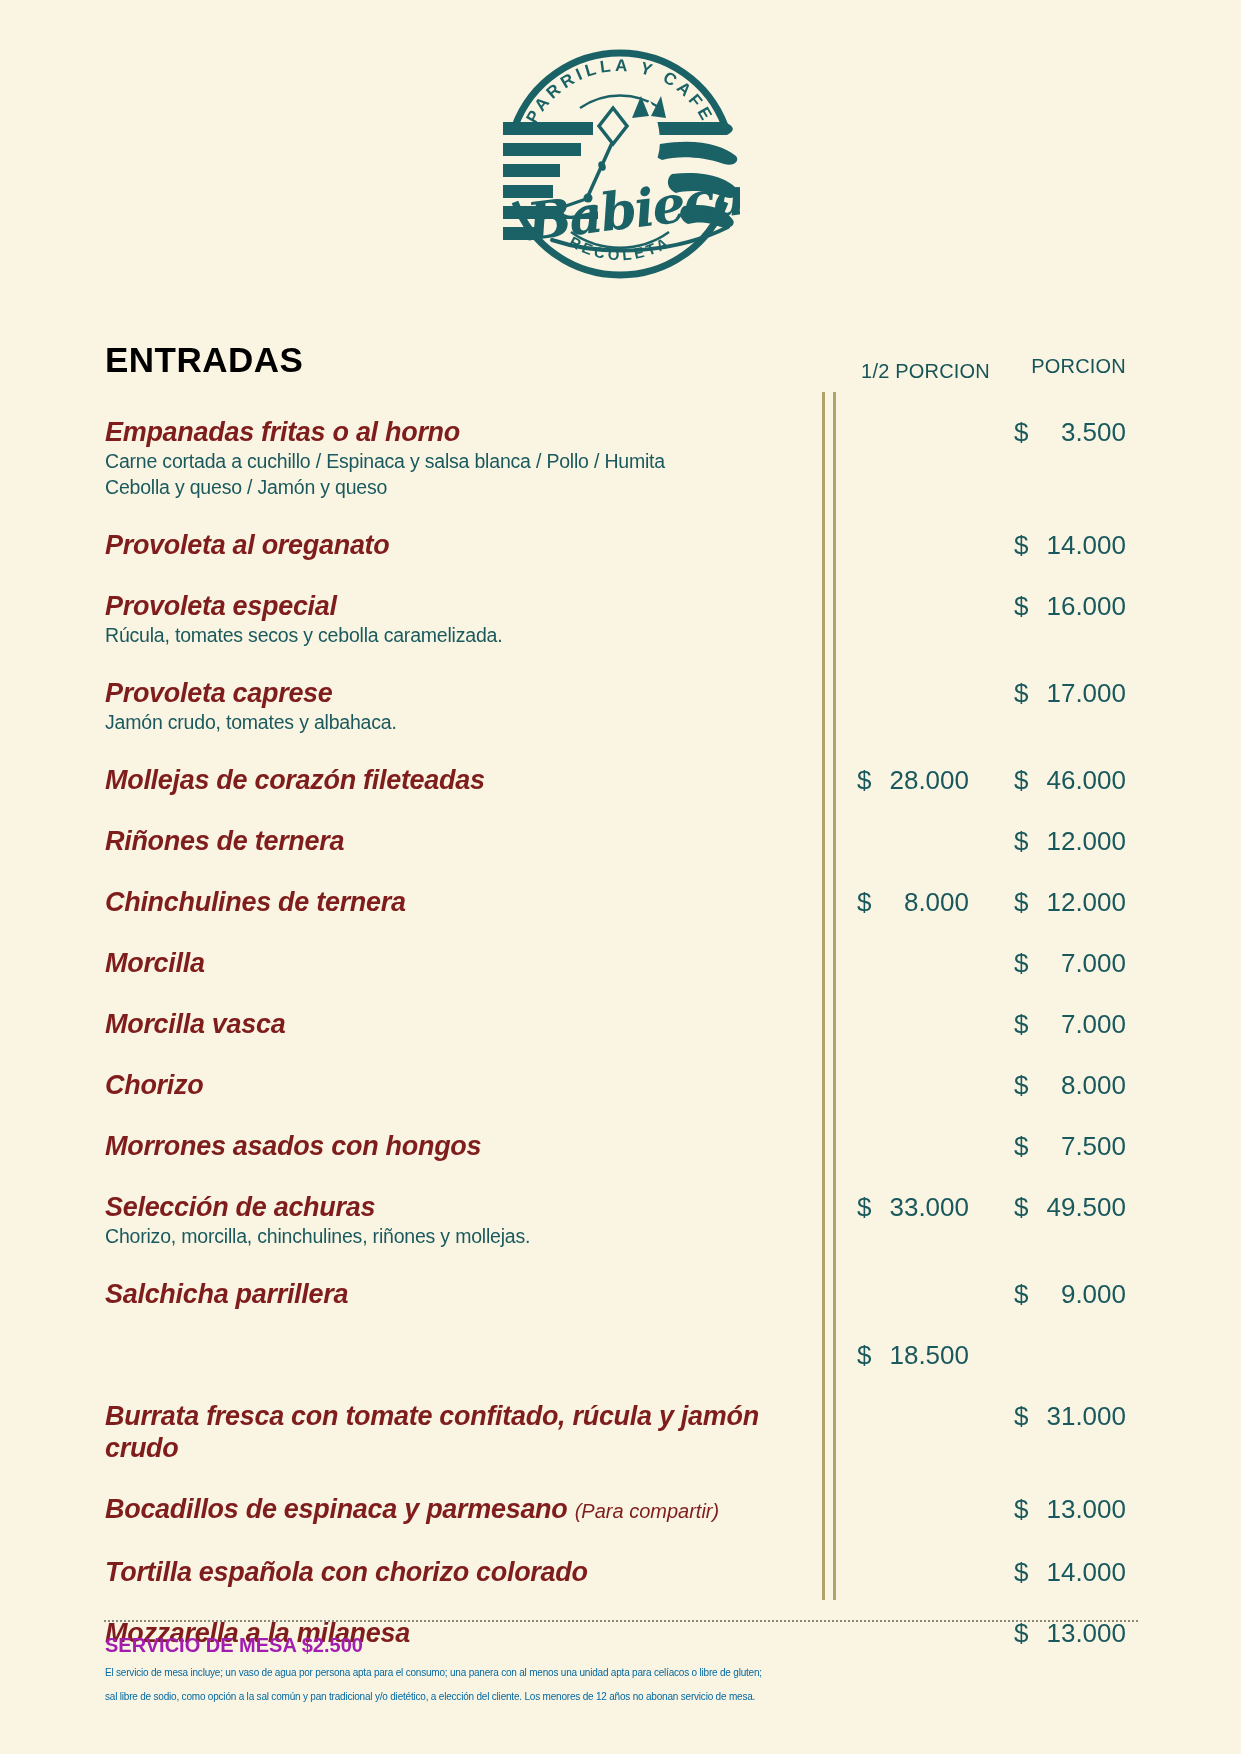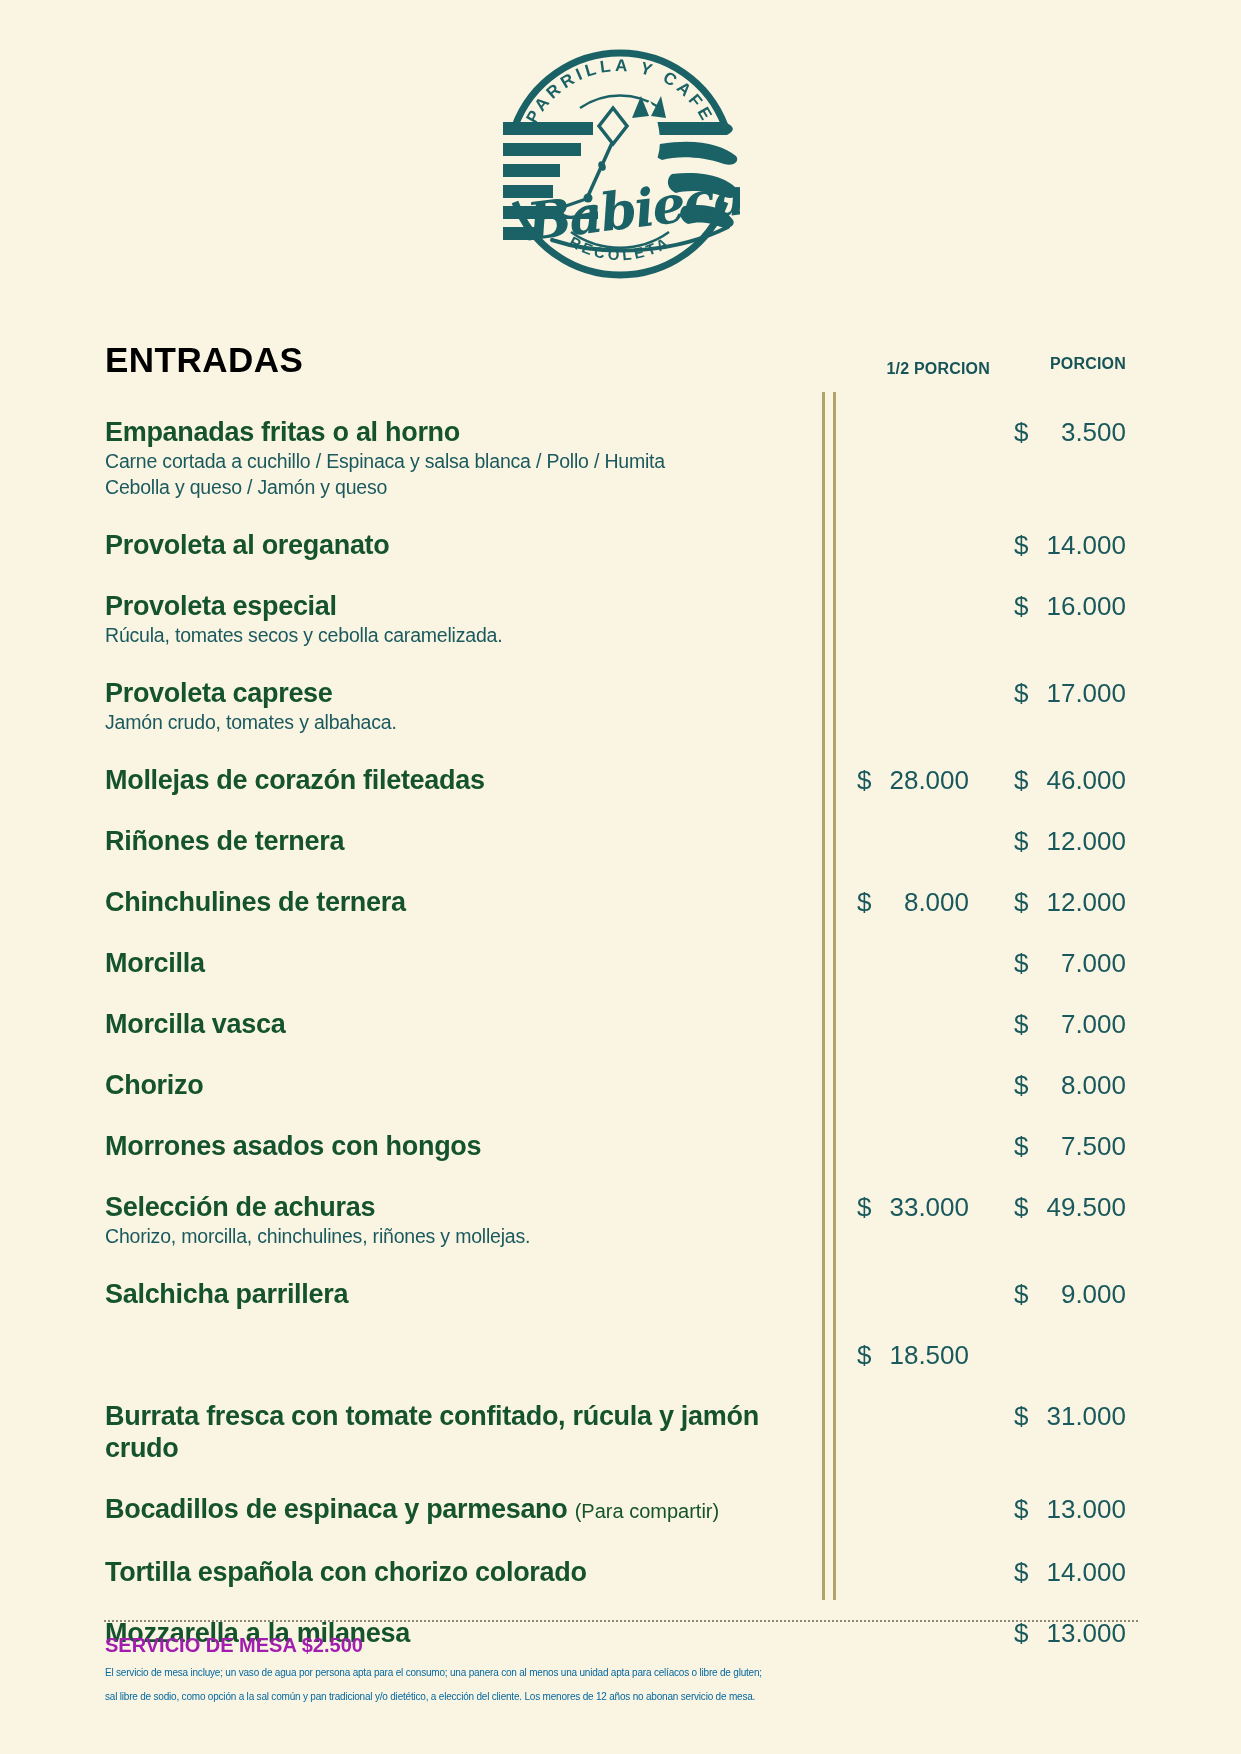--- a/index.html
+++ b/index.html
@@ -13,36 +13,36 @@
     color:#19595D;
     overflow:hidden;
   }
   
   .logo-wrap{position:absolute;left:500px;top:44px;width:240px;height:240px;}
   
   .menu-title{
     position:absolute;left:105px;top:340px;
     font-size:35px;font-weight:700;letter-spacing:.5px;color:#000000;
   }
-  .col-head{position:absolute;font-size:16px;font-weight:700;color:#175458;letter-spacing:.2px;}
+  .col-head{position:absolute;font-size:20px;font-weight:400;color:#175458;letter-spacing:.2px;}
   .col-head.half{top:360px;right:251px;}
   .col-head.full{top:355px;right:115px;}
   
   .vrule{
     position:absolute;left:822px;top:392px;height:1208px;width:8px;
     border-left:3px solid #B2A36B;border-right:3px solid #B2A36B;
   }
   
   .items{position:absolute;left:105px;top:416px;width:1021px;}
   .row{
     display:grid;grid-template-columns:1fr 146px 157px;
     align-items:start;margin-bottom:29px;
   }
   .item-name{
-    font-size:27px;font-weight:600;line-height:32px;letter-spacing:-.3px;color:#14532d;
+    font-size:27px;font-weight:600;line-height:32px;letter-spacing:-.3px;color:#7f1d1d;font-style:italic;
   }
   .item-note{font-size:20px;font-weight:400;letter-spacing:0;}
   .item-desc{
     font-size:19.5px;font-weight:400;line-height:26px;letter-spacing:-.2px;
     color:#1A5A5E;white-space:pre-line;
   }
   .price{
     display:flex;justify-content:space-between;
     width:112px;margin-left:auto;
     font-size:26px;font-weight:500;line-height:32px;color:#19595D;

